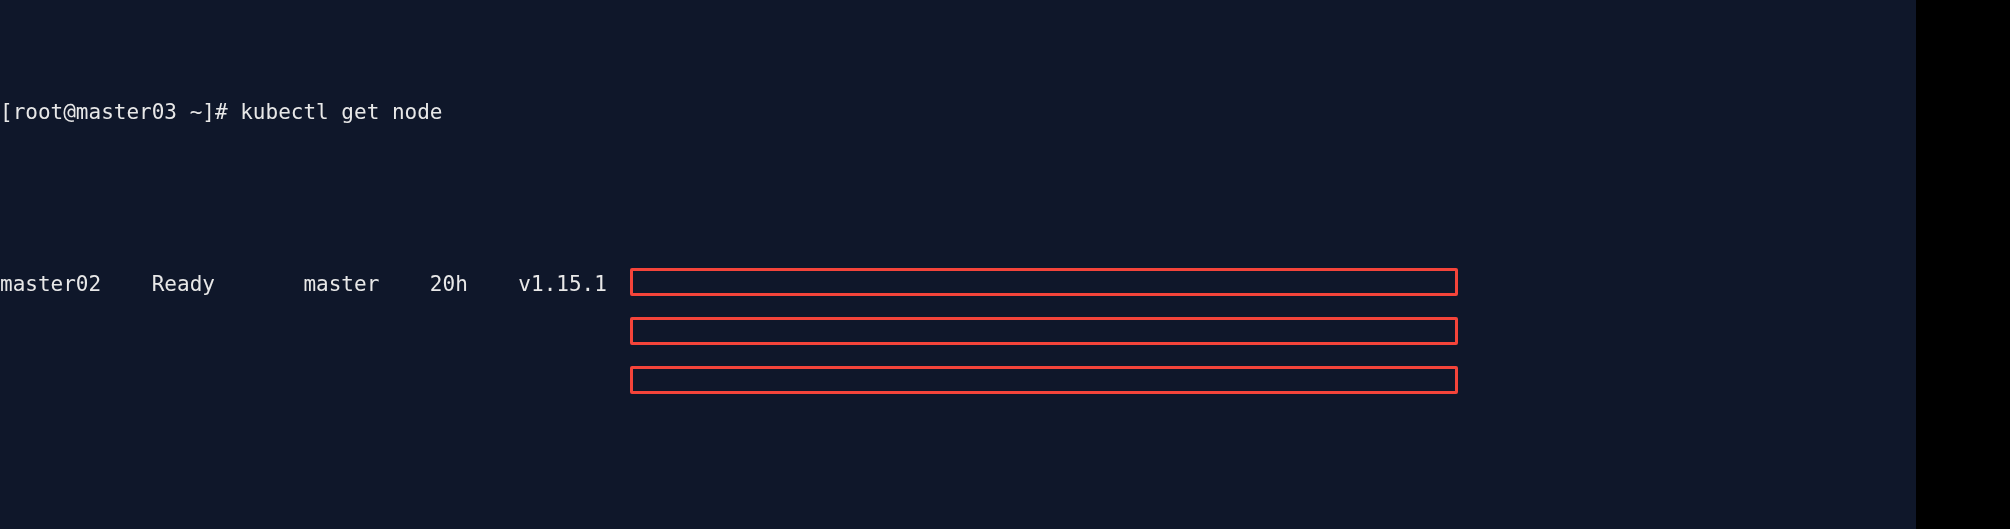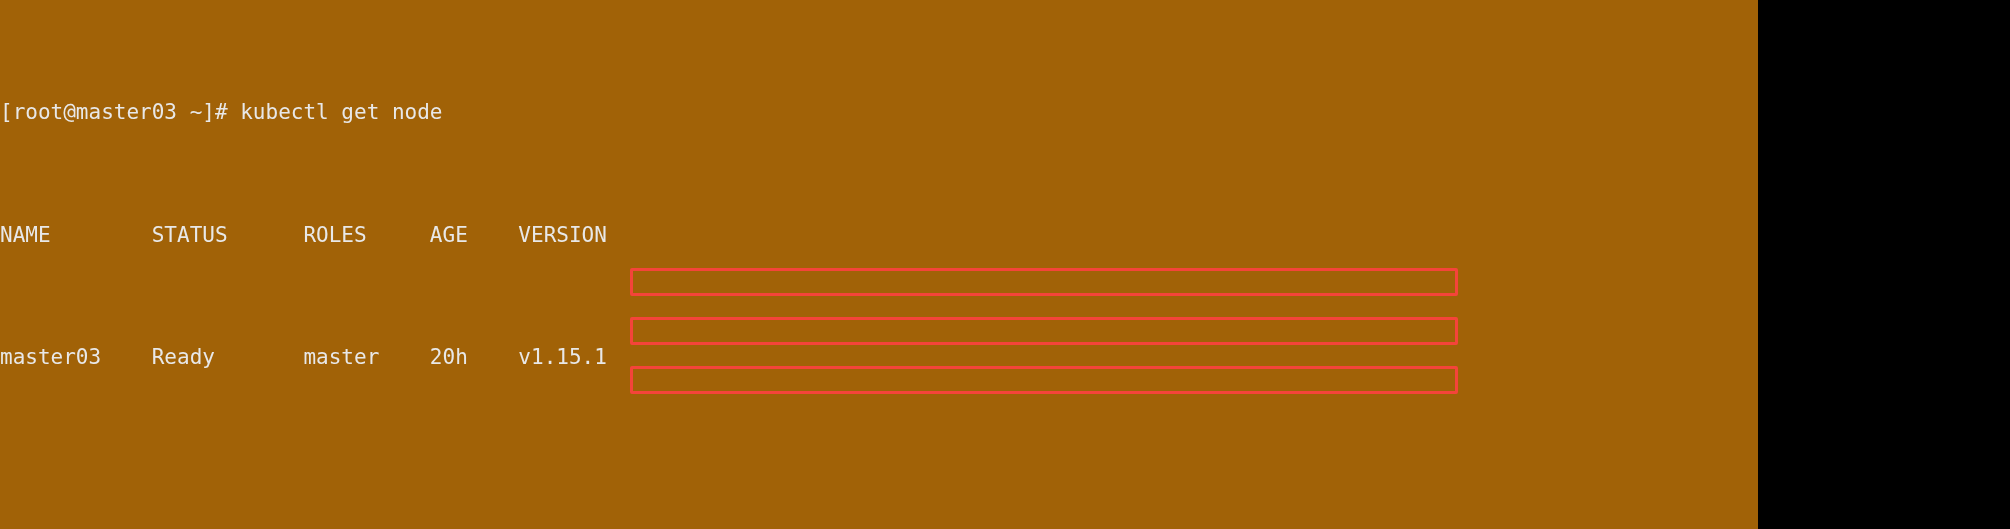--- a/index.html
+++ b/index.html
@@ -7,23 +7,23 @@
     padding: 0;
     background: #000000;
   }
   body {
     width: 2010px;
     height: 529px;
     overflow: hidden;
   }
   #terminal {
     position: relative;
-    width: 1758px;
+    width: 1916px;
     height: 529px;
-    background: #a16207;
+    background: #0f172a;
     font-family: "DejaVu Sans Mono", "Liberation Mono", monospace;
     font-size: 21px;
     line-height: 24.5px;
     letter-spacing: 0px;
     color: #e6e6e6;
     white-space: pre;
     padding: 0;
     box-sizing: border-box;
   }
   .screen {
@@ -54,24 +54,23 @@
 </head>
 <body>
 
 <div id="terminal">
   <div class="screen">
 
     
     <div class="line"><span>[root@master03 ~]# kubectl get node</span></div>
 
     
-    <div class="line"><span>NAME        STATUS      ROLES     AGE    VERSION</span></div>
 
     
-    <div class="line"><span>master03    Ready       master    20h    v1.15.1</span></div>
+    <div class="line"><span>master02    Ready       master    20h    v1.15.1</span></div>
 
     
     
 
     
     
 
     
     
 

